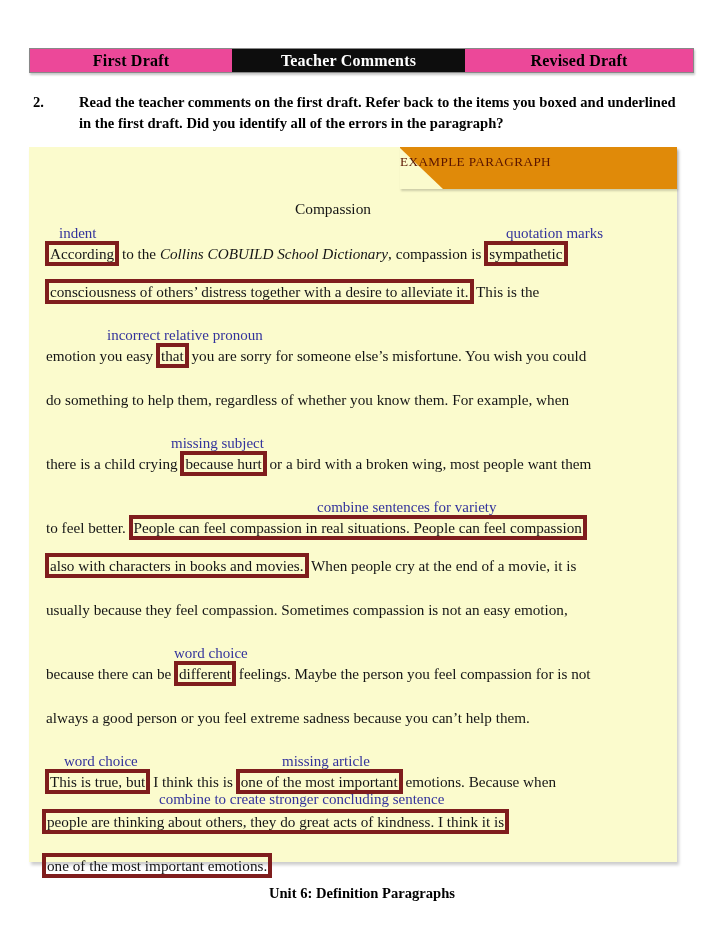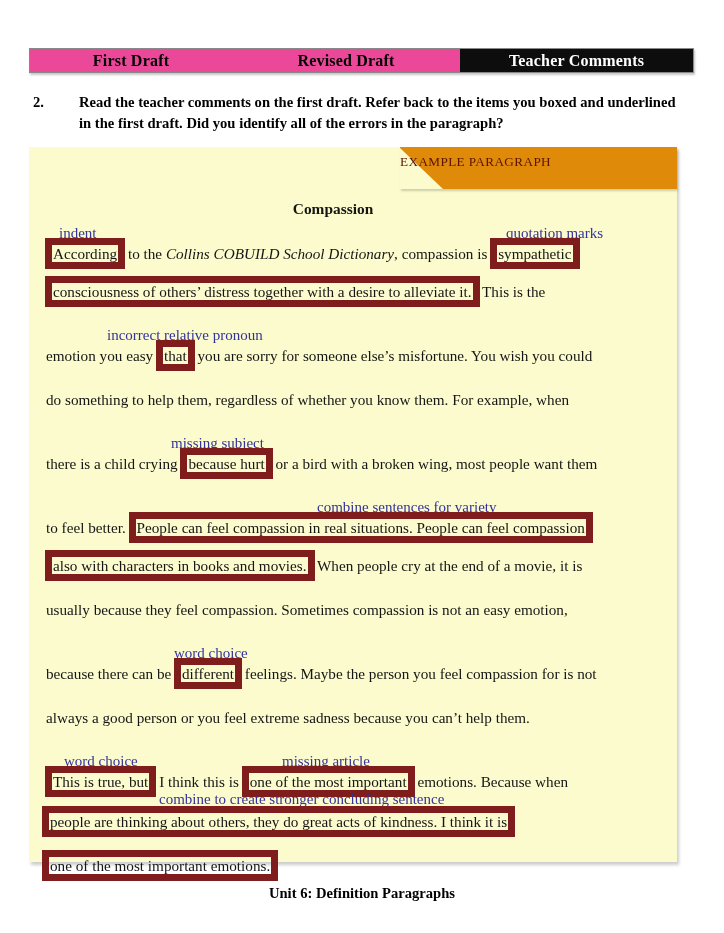--- a/index.html
+++ b/index.html
@@ -114,21 +114,21 @@
     position: absolute;
     left: 0;
     top: 53px;
     width: 648px;
     height: 660px;
     font-size: 15.2px;
     color: #151515;
   }
   .para-title {
     text-align: center;
-    font-weight: bold;
+    font-weight: normal;
     font-size: 15.4px;
     padding-right: 40px;
     margin-bottom: 7px;
   }
 
   .line {
     position: relative;
     padding-left: 17px;
     padding-right: 8px;
     white-space: nowrap;
@@ -141,21 +141,21 @@
     white-space: nowrap;
   }
   .annot {
     position: absolute;
     top: 0;
     color: #33339c;
     font-size: 15px;
     white-space: nowrap;
   }
   .boxed {
-    border: 7px solid #7f1d1d;
+    border: 4px solid #7f1d1d;
     padding: 0 1px;
     margin: 16px -1px;
     text-align: center;
   }
   .ital { font-style: italic; }
   .gap-m { height: 20px; }
   .gap-l { height: 26px; }
 
   
   .footer {
@@ -169,25 +169,25 @@
     color: #000000;
   }
 </style>
 </head>
 <body>
 
 <div class="tabbar">
   <div class="tab tab-first">
     <span>First Draft</span>
   </div>
+  <div class="tab tab-mid">
+    <span>Teacher Comments</span>
+  </div>
   <div class="tab tab-last">
     <span>Revised Draft</span>
-  </div>
-  <div class="tab tab-mid">
-    <span>Teacher Comments</span>
   </div>
 </div>
 
 <div class="instruction">
   <span class="instruction-num">2.</span>
   <span class="instruction-text">Read the teacher comments on the first draft.  Refer back to the items you boxed and underlined in the first draft.  Did you identify all of the errors in the paragraph?</span>
 </div>
 
 <div class="panel">
 

